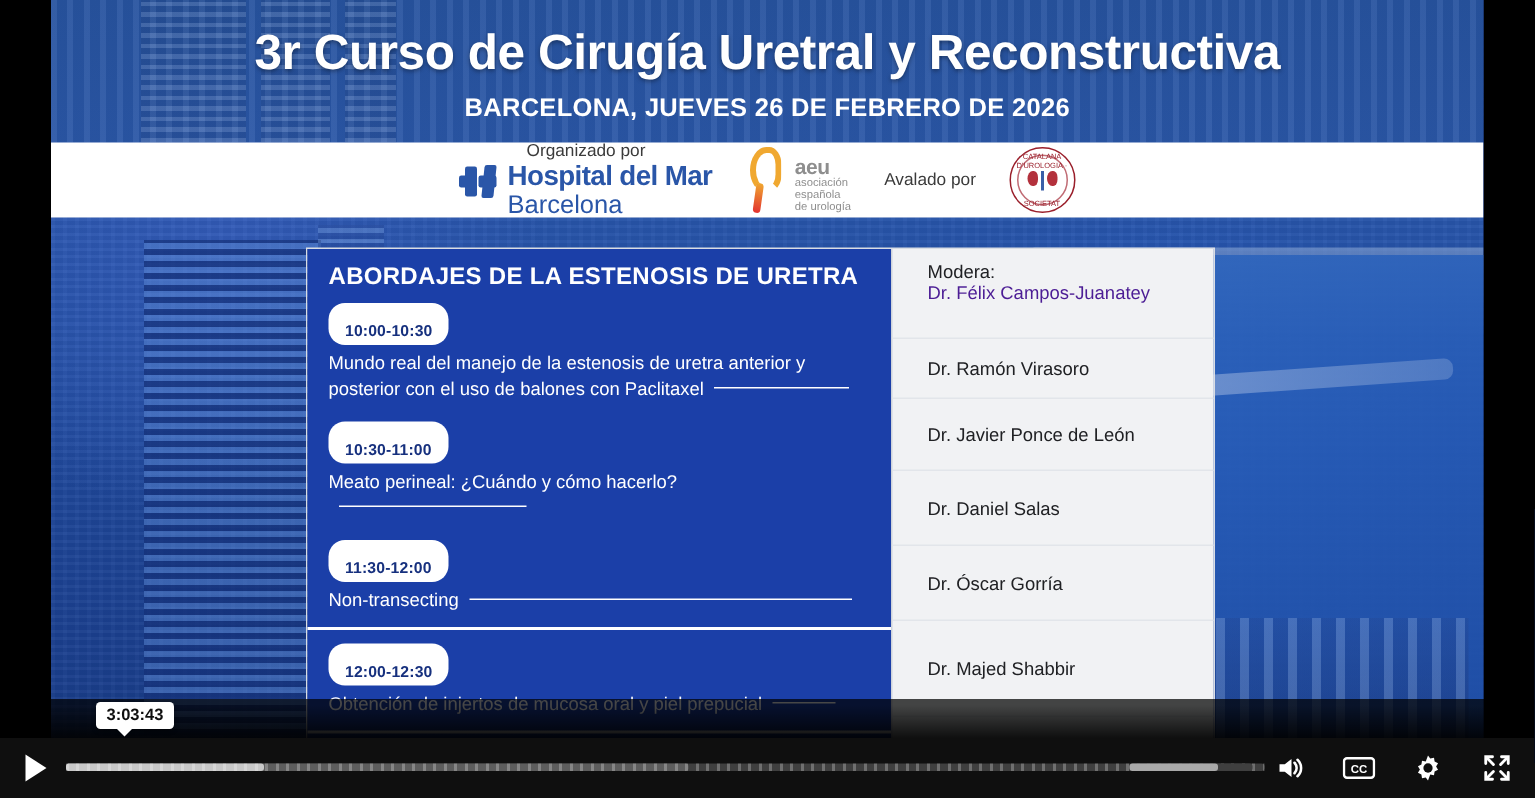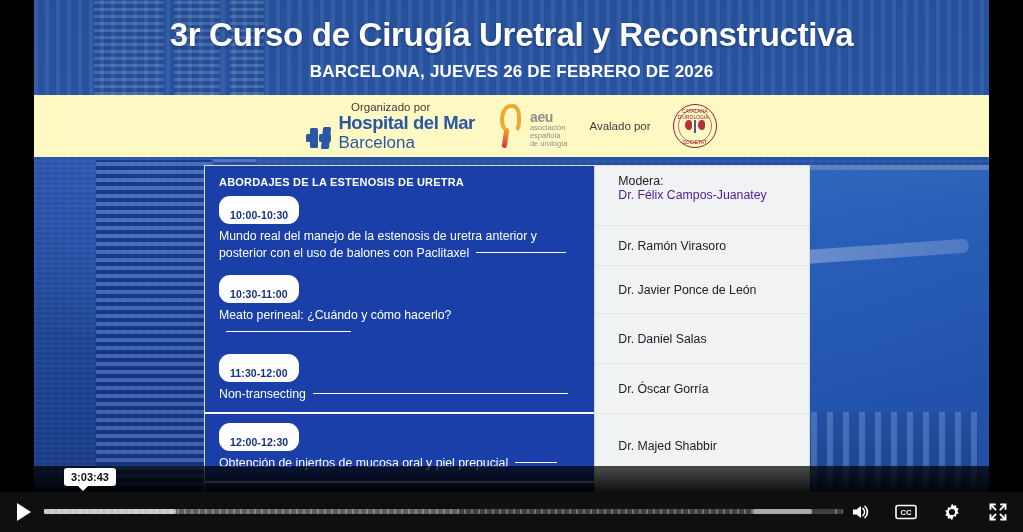--- a/index.html
+++ b/index.html
@@ -107,30 +107,30 @@
     text-align:center;
     color:#ffffff;
     font-size:17px;
     font-weight:bold;
     letter-spacing:.2px;
     white-space:nowrap;
   }
 
   
   #sponsor-band {
-    position:absolute; left:0; top:95px; width:955px; height:62px;
-    background:#fef9c3;
+    position:absolute; left:0; top:95px; width:955px; height:50px;
+    background:#ffffff;
     display:flex; align-items:center; justify-content:center;
     gap:22px;
   }
   .sponsor-group { display:flex; flex-direction:column; align-items:center; }
   .sponsor-label {
     font-size:11.5px; color:#3b3b3b; margin-bottom:1px;
   }
-  .hospital-lockup { display:flex; align-items:flex-end; gap:6px; }
+  .hospital-lockup { display:flex; align-items:flex-start; gap:6px; }
   .hm-logo { width:26px; height:26px; position:relative; }
   .hm-logo span {
     position:absolute; background:#2a56a8; border-radius:1.5px;
   }
   .hm-a { left:0; top:9px; width:11px; height:8px; }
   .hm-b { left:3.5px; top:3px; width:8px; height:20px; }
   .hm-c { left:13px; top:9px; width:12px; height:8px; }
   .hm-d { left:16px; top:2px; width:8px; height:22px; transform:skewX(-6deg); }
   .hm-text { line-height:1; }
   .hm-title { font-size:18.5px; font-weight:bold; color:#2a56a8; letter-spacing:-.4px; }
@@ -191,21 +191,21 @@
     background:#1b3fa8;
     padding:0;
   }
   #sched-right {
     width:215px;
     background:#f1f2f4;
     border-left:1px solid #cfd4dc;
   }
   .session-header {
     color:#ffffff;
-    font-size:11px;
+    font-size:16px;
     font-weight:bold;
     letter-spacing:.2px;
     padding:10px 14px 4px 14px;
   }
   .slot {
     padding:4px 14px 9px 14px;
     position:relative;
   }
   .slot.bordered { border-top:2px solid #ffffff; padding-top:9px; }
   .time-pill {

